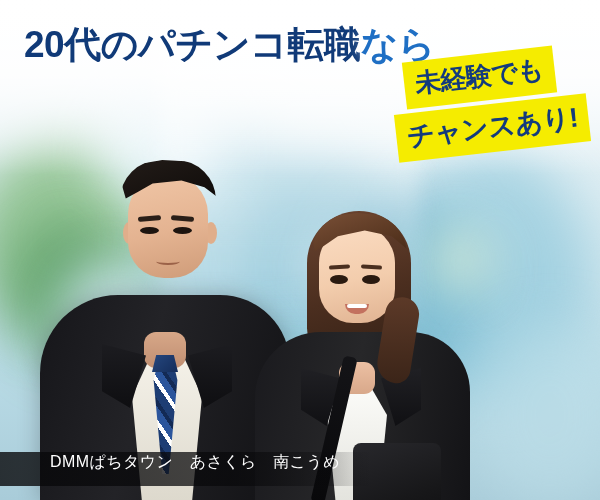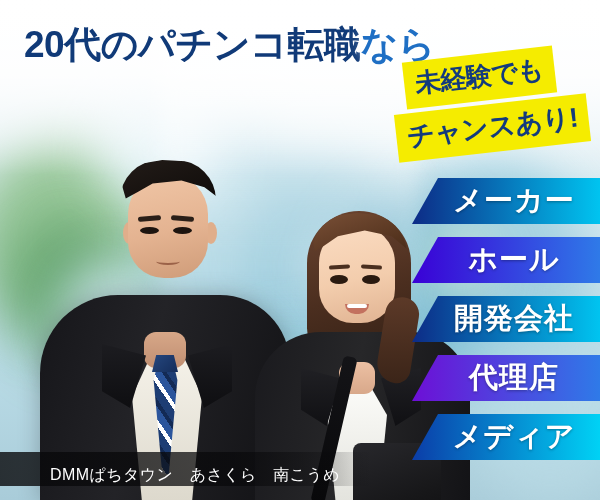--- a/index.html
+++ b/index.html
@@ -291,21 +291,21 @@
     padding-left: 16px;
   }
 
   
   .caption {
     position: absolute;
     left: 0; bottom: 14px;
     width: 372px; height: 34px;
     background: linear-gradient(90deg, rgba(8,8,10,.80) 0%, rgba(8,8,10,.72) 62%, rgba(8,8,10,0) 100%);
     display: flex;
-    align-items: flex-end;
+    align-items: flex-start;
   }
   .caption-text {
     color: #ffffff;
     font-size: 16px;
     padding-left: 50px;
     white-space: pre;
     letter-spacing: .4px;
   }
 </style>
 </head>
@@ -373,35 +373,18 @@
   </div>
 
   <div class="headline"><span>20代のパチンコ転職</span><span class="tail">なら</span></div>
 
 
   <div class="badge">
     <div class="badge-row r1">未経験でも</div>
     <div class="badge-row r2">チャンスあり!</div>
   </div>
 
-  <div class="bands">
-    <div class="band" style="background: linear-gradient(90deg, rgb(13, 43, 134) 0%, rgb(0, 196, 240) 100%);">
-      <span class="band-label">メーカー</span>
-    </div>
-    <div class="band" style="background: linear-gradient(90deg, rgb(58, 0, 214) 0%, rgb(47, 122, 232) 100%);">
-      <span class="band-label">ホール</span>
-    </div>
-    <div class="band" style="background: linear-gradient(90deg, rgb(13, 43, 134) 0%, rgb(0, 196, 240) 100%);">
-      <span class="band-label">開発会社</span>
-    </div>
-    <div class="band" style="background: linear-gradient(90deg, rgb(109, 15, 214) 0%, rgb(47, 122, 232) 100%);">
-      <span class="band-label">代理店</span>
-    </div>
-    <div class="band" style="background: linear-gradient(90deg, rgb(11, 61, 168) 0%, rgb(0, 210, 245) 100%);">
-      <span class="band-label">メディア</span>
-    </div>
-  </div>
 
   <div class="caption">
     <span class="caption-text">DMMぱちタウン　あさくら　南こうめ</span>
   </div>
 
 </div>
 
 </body></html>

